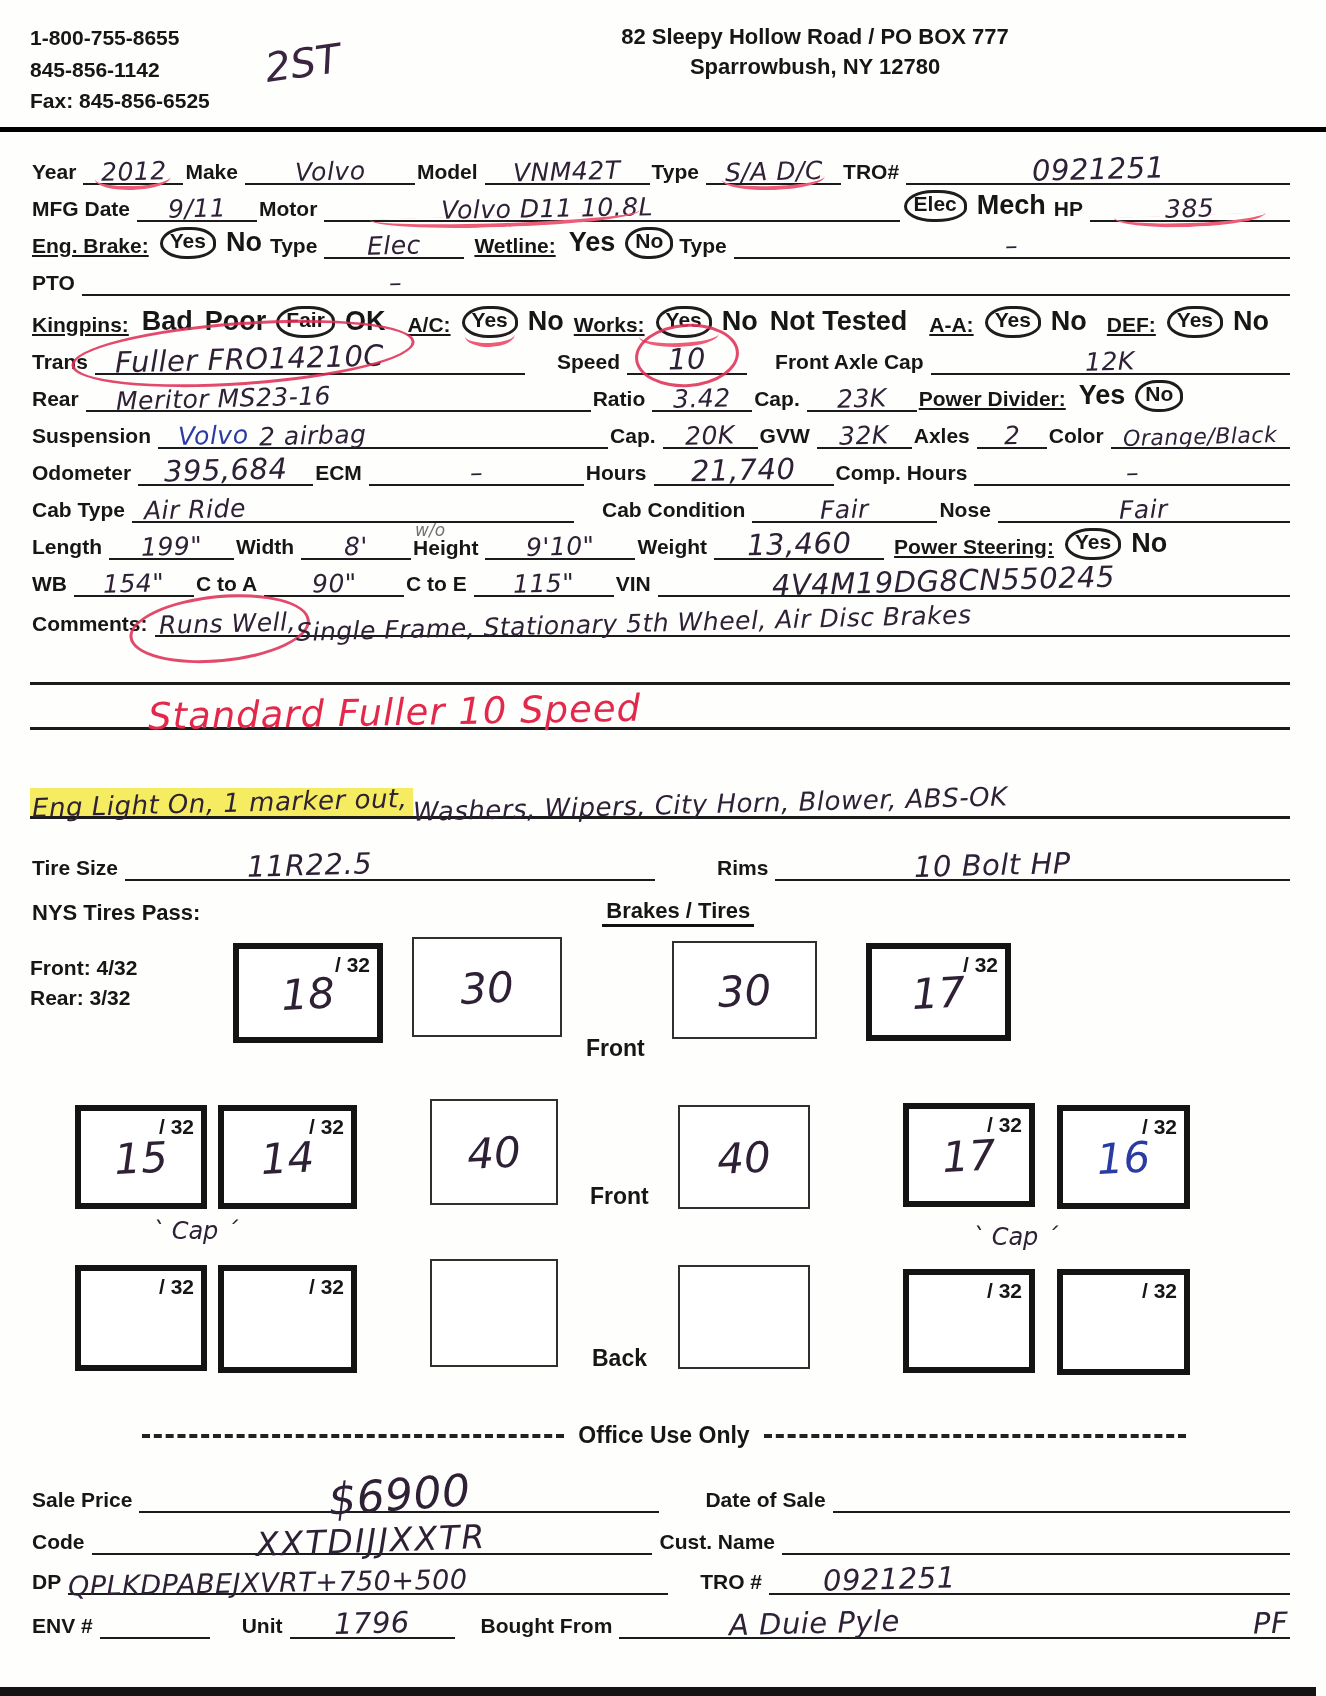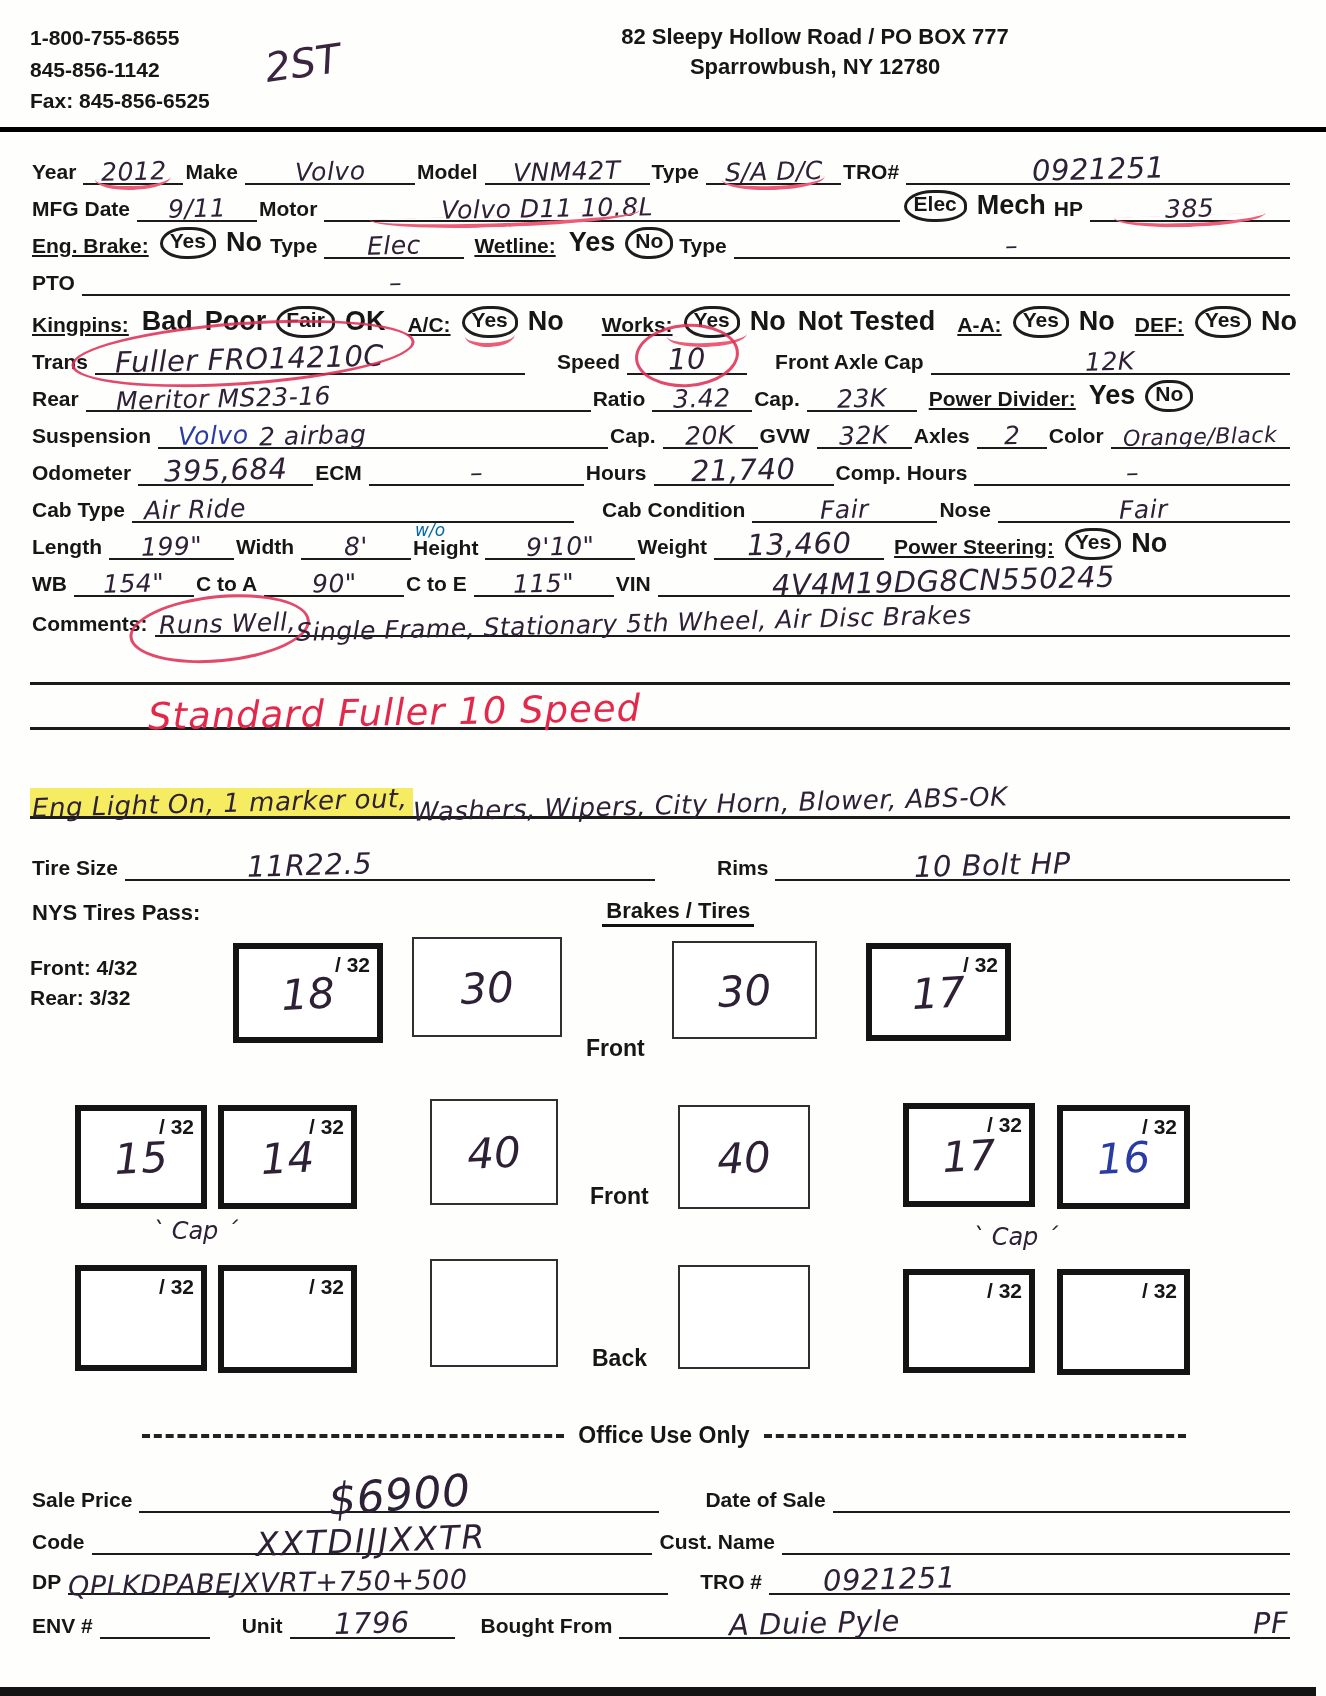--- a/index.html
+++ b/index.html
@@ -31,21 +31,21 @@
   .hw.blue{color:#2a3ba3;}
   .circ{display:inline-block;border:3px solid #1d1d1d;padding:0 7px 3px;line-height:1.05;
         border-radius:50% 48% 52% 50% / 58% 52% 48% 55%;font-weight:700;font-size:21px;
         margin:0 4px;white-space:nowrap;}
   .rsw{position:absolute;left:12%;right:12%;bottom:-7px;height:8px;
        border-bottom:4px solid #ee5b77;border-radius:0 0 50% 50% / 0 0 100% 100%;
        transform:rotate(-2deg);}
   .rcircle{position:absolute;border:3.5px solid rgba(223,48,86,.88);border-radius:50%;
            transform:rotate(-4deg);pointer-events:none;}
   .note-wo{position:absolute;top:-16px;left:4px;font-family:"DejaVu Sans",cursive;
-           font-style:italic;font-size:17px;color:#0369a1;}
+           font-style:italic;font-size:17px;color:#737373;}
   .lblwrap{position:relative;}
   
   .ruled{margin:0 36px 0 30px;border-bottom:3px solid #1b1b1b;height:45px;position:relative;
          display:flex;align-items:flex-end;}
   .script{font-family:"DejaVu Sans",cursive;font-style:italic;font-weight:500;color:#e3294b;
           font-size:37px;line-height:1;white-space:nowrap;transform:rotate(-1deg);
           margin-bottom:-4px;letter-spacing:1px;}
   mark.hl{background:#f6ec62;padding:2px 6px 0 2px;}
   
   .bt-head{display:flex;align-items:flex-end;margin:14px 36px 0 30px;height:32px;}
@@ -169,21 +169,21 @@
 
     <div class="row" style="height:42px">
       <span class="lbl u">Kingpins:</span>
       <span class="opt">Bad</span>
       <span class="opt">Poor</span>
       <span class="circ"><span>Fair</span></span>
       <span class="opt">OK</span>
       <span class="lbl u" style="margin-left:14px">A/C:</span>
       <span class="circ" style="position:relative"><span>Yes</span><span class="rsw" style="left:0;right:0;bottom:-12px"></span></span>
       <span class="opt">No</span>
-      <span class="lbl u" style="margin-left:30px">Works:</span>
+      <span class="lbl u" style="margin-left:2px">Works:</span>
       <span class="circ" style="position:relative"><span>Yes</span><span class="rsw" style="left:-20px;right:-10px;bottom:-12px"></span></span>
       <span class="opt">No</span>
       <span class="opt">Not Tested</span>
       <span class="lbl u" style="margin-left:14px">A-A:</span>
       <span class="circ"><span>Yes</span></span>
       <span class="opt">No</span>
       <span class="lbl u" style="margin-left:12px">DEF:</span>
       <span class="circ"><span>Yes</span></span>
       <span class="opt">No</span>
     </div>
@@ -211,21 +211,21 @@
           <span class="hw" style="margin-right:230px">Meritor MS23-16</span>
         </span>
       <span class="lbl">Ratio</span>
       <span class="fill" style="width:100px">
           <span class="hw">3.42</span>
         </span>
       <span class="lbl">Cap.</span>
       <span class="fill" style="width:110px">
           <span class="hw">23K</span>
         </span>
-      <span class="lbl u" style="margin-left:10px">Power Divider:</span>
+      <span class="lbl u" style="">Power Divider:</span>
       <span class="opt">Yes</span>
       <span class="circ"><span>No</span></span>
     </div>
 
     <div class="row">
       <span class="lbl">Suspension</span>
       <span class="fill" style="width:430px;justify-content:flex-start;padding-left:20px">
           <span class="hw blue">Volvo</span>
           <span class="hw" style="margin-left:10px">2 airbag</span>
         </span>

